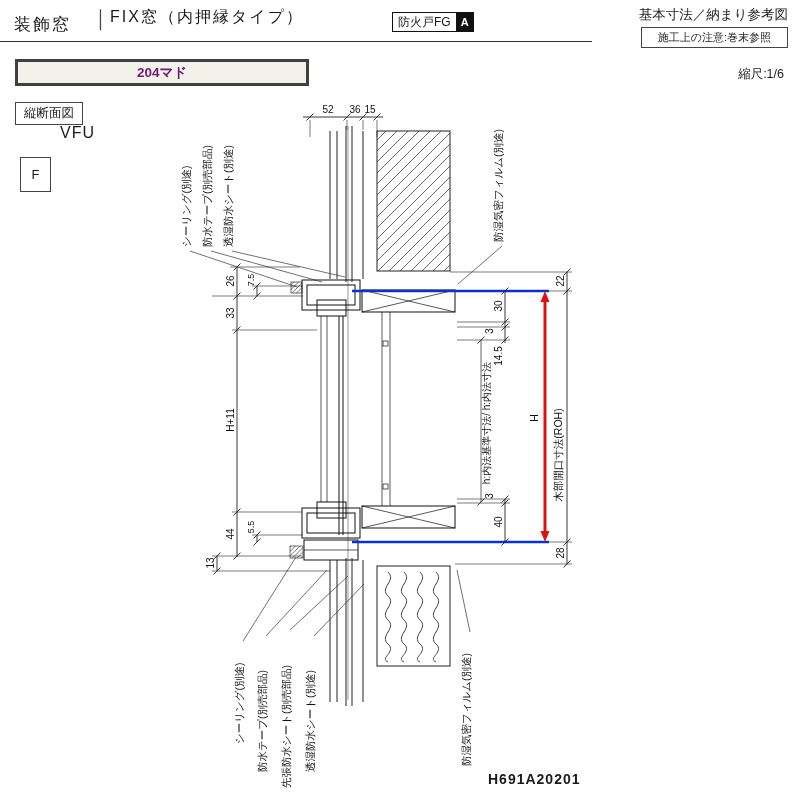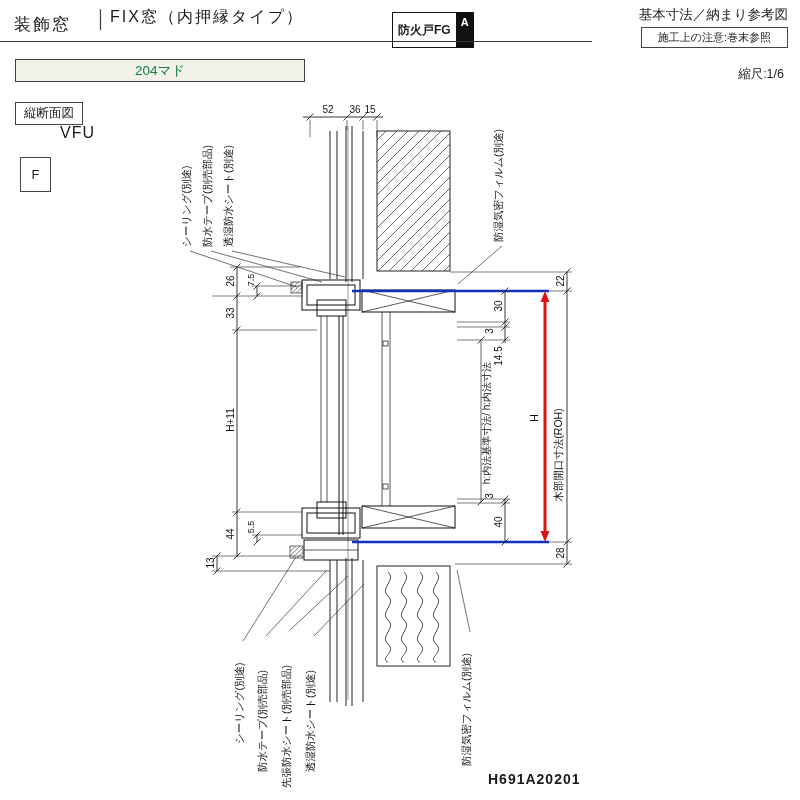--- a/index.html
+++ b/index.html
@@ -6,26 +6,26 @@
   body{
     width:800px;height:800px;position:relative;background:#ffffff;
     font-family:"Liberation Sans","DejaVu Sans",sans-serif;color:#1a1a1a;
     overflow:hidden;
   }
   .abs{position:absolute;}
   .cat{left:14px;top:13px;font-size:17px;letter-spacing:2px;}
   .sep{left:90px;top:4px;font-size:21px;color:#444;}
   .title{left:110px;top:7px;font-size:16px;letter-spacing:2px;}
   .badge{left:392px;top:12px;display:flex;align-items:stretch;}
-  .badge-main{border:1.5px solid #111;font-size:12px;font-weight:bold;padding:10px 5px;line-height:14px;}
+  .badge-main{border:1.5px solid #111;font-size:12px;font-weight:normal;padding:2px 5px;line-height:14px;}
   .badge-mark{background:#111;color:#fff;font-size:11px;font-weight:bold;padding:2px 4px;line-height:14px;border:1.5px solid #111;border-left:none;}
   .right-title{right:12px;top:6px;font-size:13.5px;margin-left:40px;}
   .right-note{right:12px;top:27px;border:1px solid #444;font-size:11px;padding:2px 16px;}
   .hr{left:0;top:41px;width:592px;border-top:1.5px solid #333;height:0;}
-  .model-box{left:15px;top:59px;width:288px;height:21px;border:1px solid #404040;background:#f2f2ea;text-align:center;font-size:13.5px;line-height:21px;color:#15803d;}
+  .model-box{left:15px;top:59px;width:288px;height:21px;border:3px solid #404040;background:#f2f2ea;text-align:center;font-size:13.5px;line-height:21px;color:#701a75;font-weight:bold;}
   .scale{right:16px;top:66px;font-size:12.5px;}
   .view-label{left:15px;top:102px;border:1px solid #444;padding:2px 8px;font-size:12.5px;}
   .f-box{left:20px;top:157px;width:29px;height:33px;border:1px solid #444;text-align:center;line-height:33px;font-size:13px;}
   .code{left:60px;top:124px;font-size:16px;letter-spacing:1px;}
   .dwg-no{left:488px;top:771px;font-size:14px;letter-spacing:1px;font-weight:bold;}
   svg text{font-family:"Liberation Sans","DejaVu Sans",sans-serif;}
 </style>
 </head>
 <body>
 

